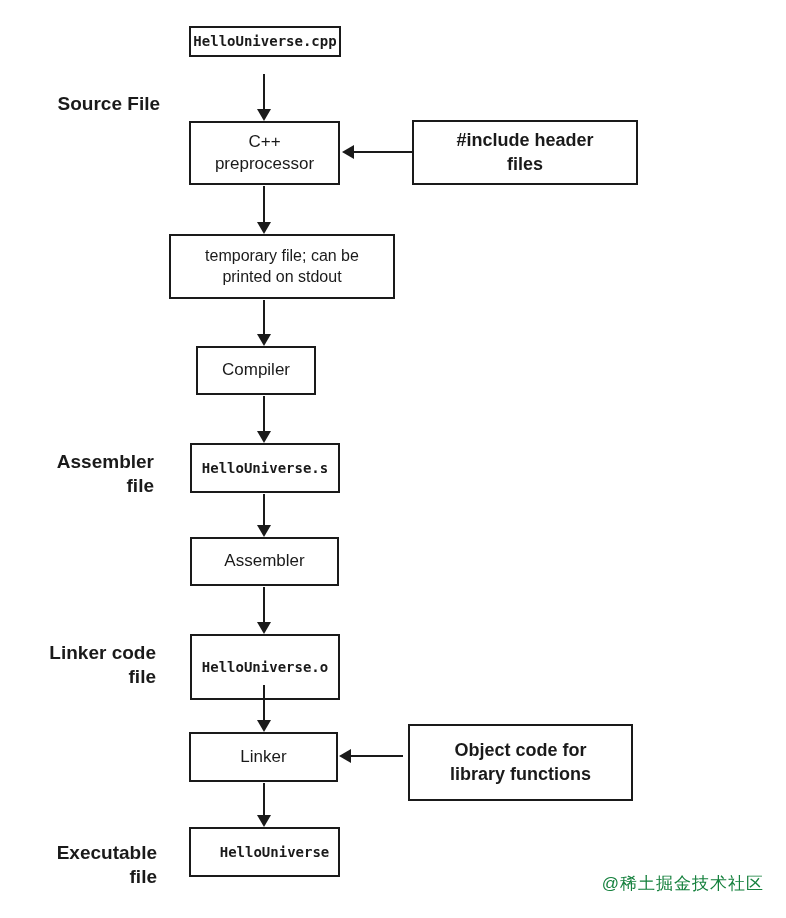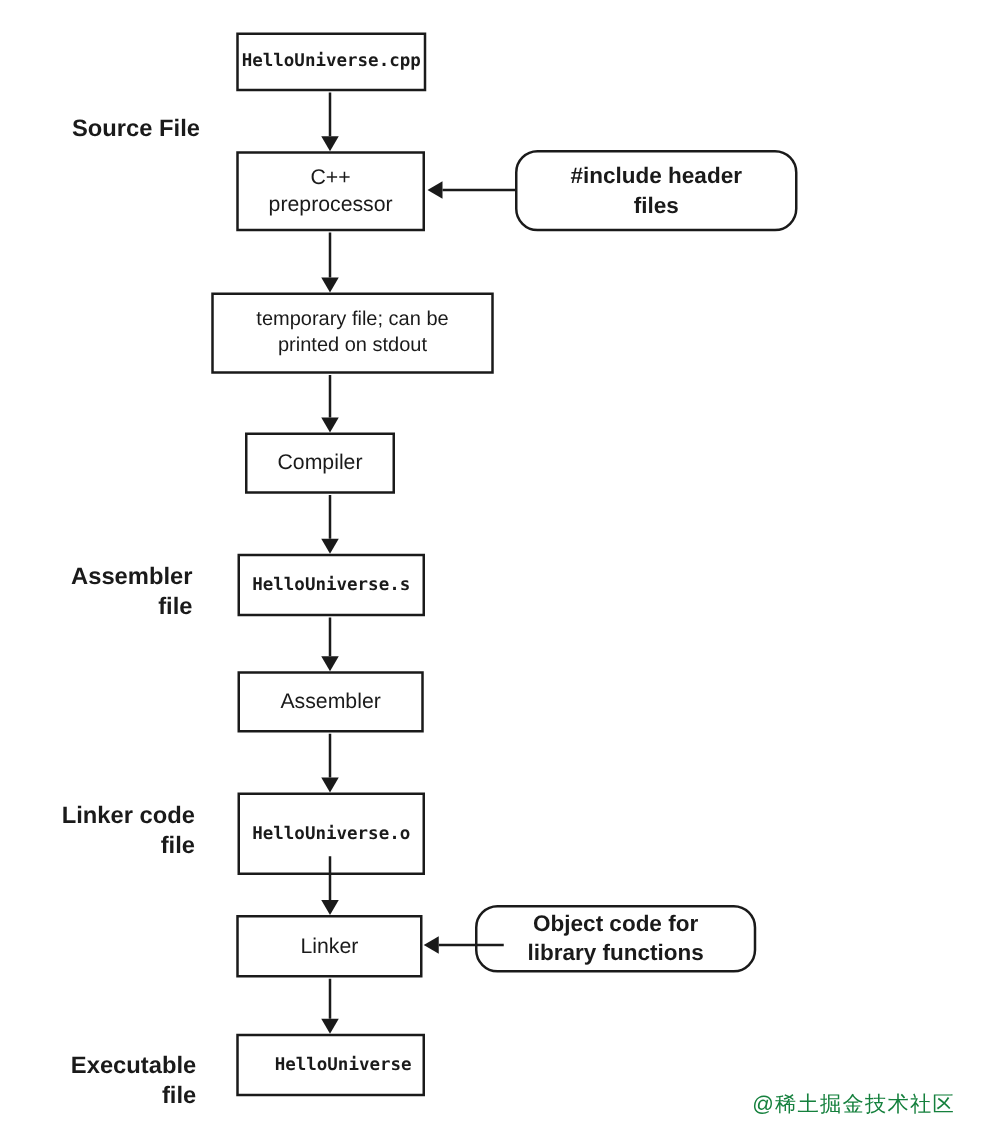--- a/index.html
+++ b/index.html
@@ -23,21 +23,21 @@
     white-space: pre-line;
     box-sizing: border-box;
     line-height: 1.3;
   }
   .mono {
     font-family: "DejaVu Sans Mono", monospace;
     font-weight: bold;
     font-size: 14px;
   }
   .plain { font-size: 17px; }
-  .callout { font-weight: bold; font-size: 18px; border-radius: 18px; }
+  .callout { font-weight: bold; font-size: 18px; }
   .temp-note { font-size: 16px; }
   .side-label {
     position: absolute;
     font-weight: bold;
     font-size: 19px;
     text-align: right;
     white-space: pre-line;
     line-height: 1.25;
   }
   
@@ -67,30 +67,30 @@
     content: "";
     position: absolute;
     left: -12px;
     top: -6px;
     width: 0; height: 0;
     border-top: 7px solid transparent;
     border-bottom: 7px solid transparent;
     border-right: 12px solid #1a1a1a;
   }
   
-  .n-source        { left: 189px; top: 26px;  width: 152px; height: 47px; }
+  .n-source        { left: 189px; top: 26px;  width: 152px; height: 31px; }
   .n-preprocessor  { left: 189px; top: 121px; width: 151px; height: 64px; }
   .n-include       { left: 412px; top: 120px; width: 226px; height: 65px; }
   .n-temp          { left: 169px; top: 234px; width: 226px; height: 65px; }
   .n-compiler      { left: 196px; top: 346px; width: 120px; height: 49px; }
   .n-assembly      { left: 190px; top: 443px; width: 150px; height: 50px; }
   .n-assembler     { left: 190px; top: 537px; width: 149px; height: 49px; }
   .n-object        { left: 190px; top: 634px; width: 150px; height: 66px; }
   .n-linker        { left: 189px; top: 732px; width: 149px; height: 50px; }
-  .n-libobj        { left: 380px; top: 724px; width: 225px; height: 54px; }
+  .n-libobj        { left: 408px; top: 724px; width: 225px; height: 77px; }
   .n-executable    { left: 189px; top: 827px; width: 151px; height: 50px; padding-left: 20px; }
   
   .l-source     { left: 20px; top: 92px;  width: 140px; }
   .l-assembler  { left: 20px; top: 450px; width: 134px; }
   .l-object     { left: 16px; top: 641px; width: 140px; }
   .l-executable { left: 17px; top: 841px; width: 140px; }
   
   .a1 { top: 74px;  height: 35px; }
   .a2 { top: 186px; height: 36px; }
   .a3 { top: 300px; height: 34px; }

